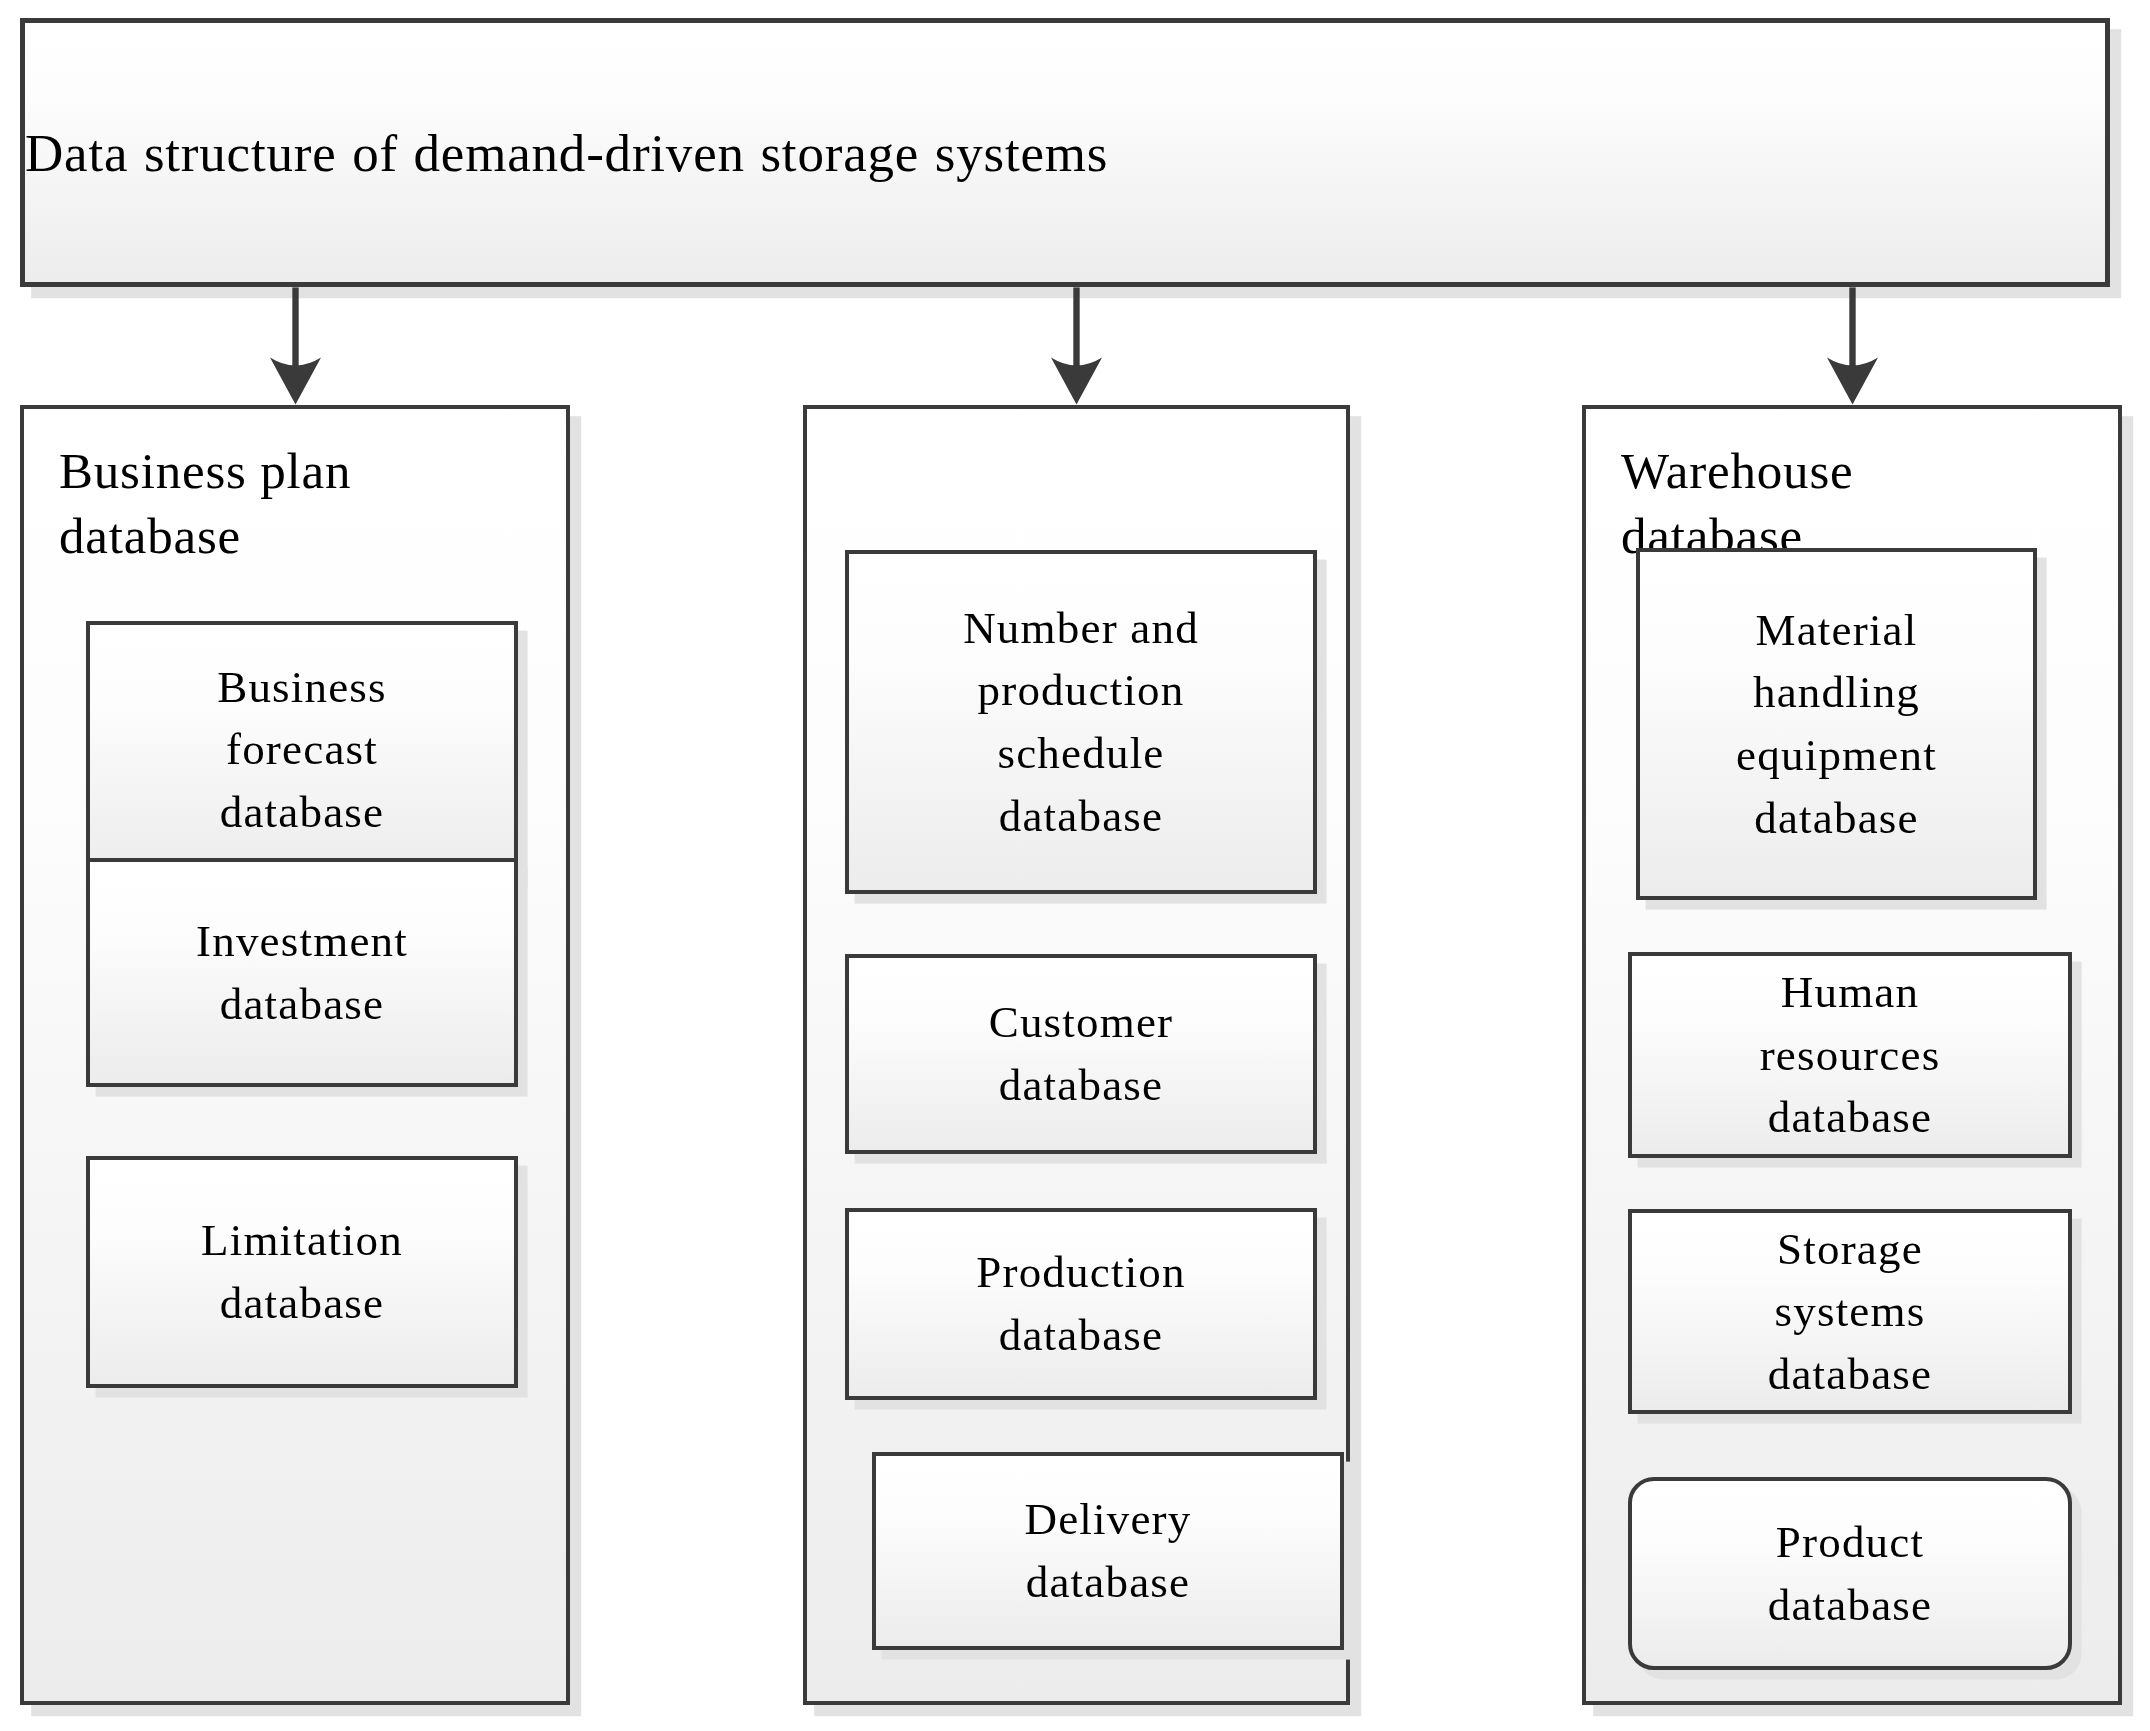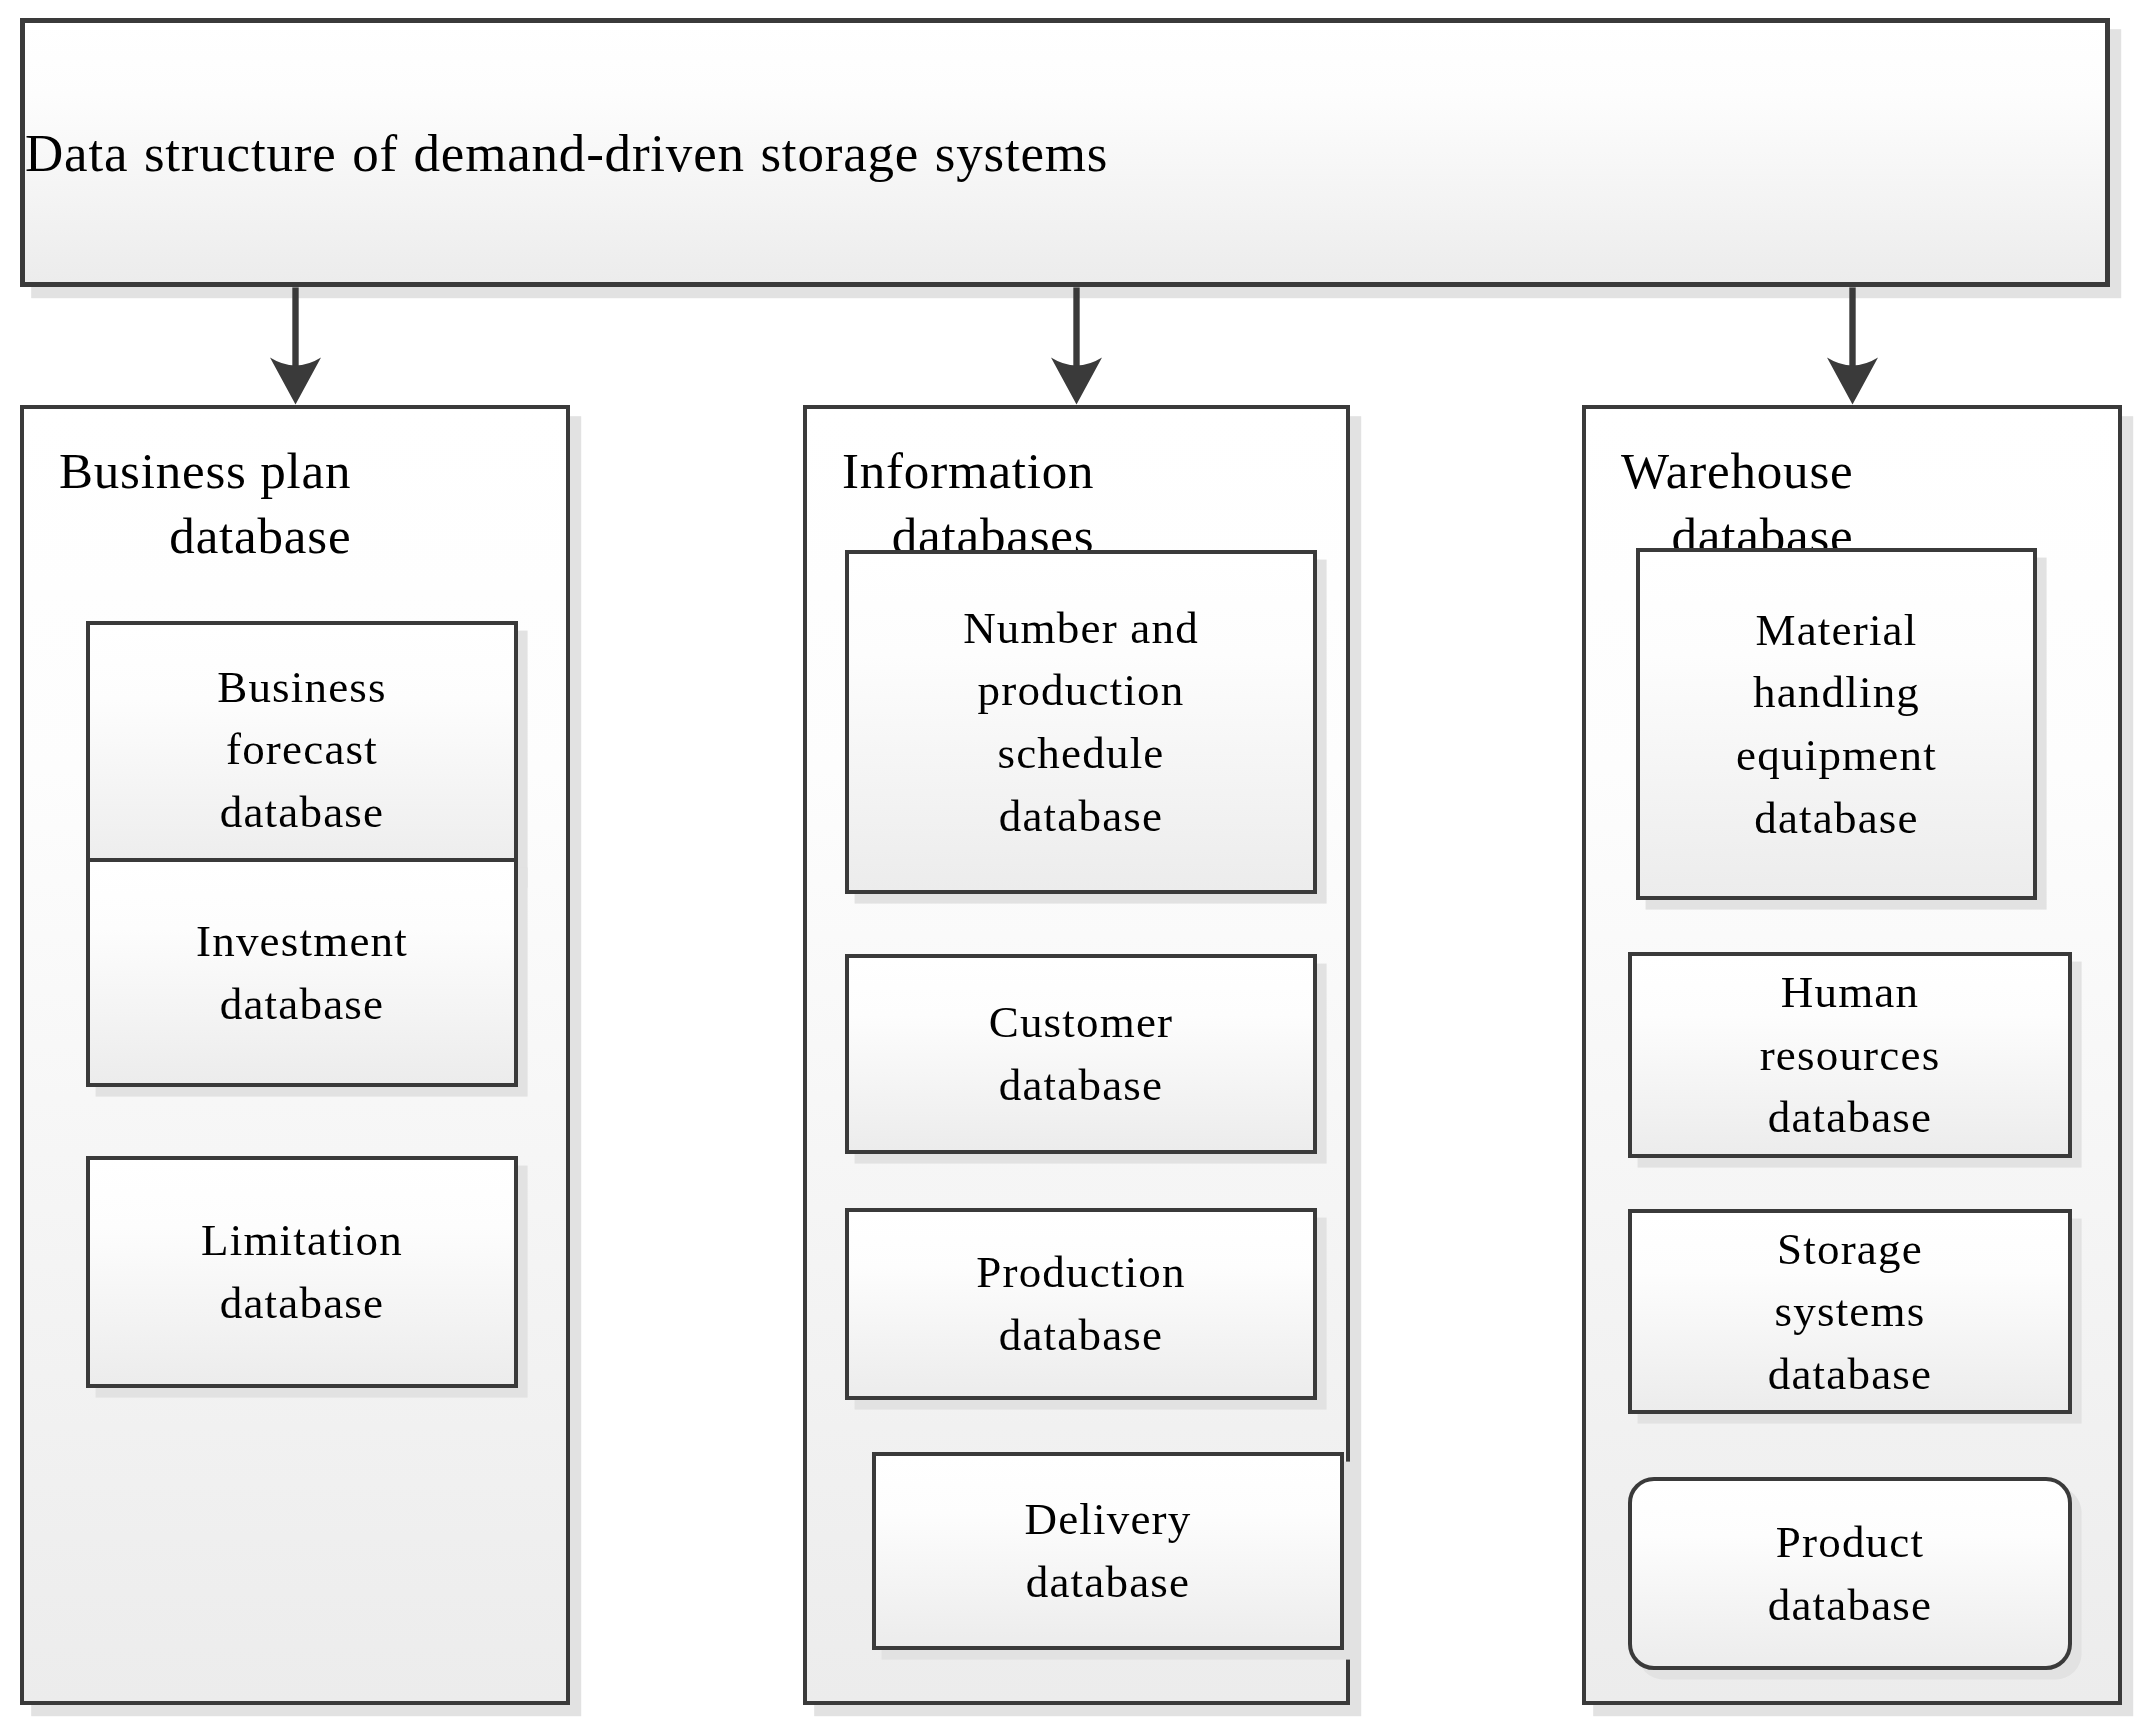--- a/index.html
+++ b/index.html
@@ -45,21 +45,21 @@
     top: 405px;
     height: 1300px;
   }
   .col-header {
     position: absolute;
     left: 35px; top: 30px;
     font-size: 51px;
     line-height: 1.28;
     letter-spacing: 0.8px;
     white-space: pre-line;
-    text-align: right;
+    text-align: left;
   }
   .node {
     position: absolute;
     box-sizing: border-box;
     border: 4px solid var(--border-color, #3a3a3a);
     background: linear-gradient(180deg, #ffffff 0%, #fdfdfd 30%, var(--fill-bottom, #ececec) 100%);
     box-shadow: 9.6px 9.6px 0 0 var(--shadow-color, #e2e2e2);
     display: flex;
     align-items: center;
     justify-content: center;
@@ -110,22 +110,20 @@
     <div class="node" style="left:62px; top:200px; width:432px; height:257px;margin-top:12px;">Business
 forecast
 database</div>
     <div class="node" style="left:62px; top:449px; width:432px; height:229px;">Investment
 database</div>
     <div class="node" style="left:62px; top:747px; width:432px; height:232px;">Limitation
 database</div>
   </div>
 
   <div class="vbox column" style="left:803px; width:547px;">
-    <div class="col-header">Information
-databases</div>
     <div class="node" style="left:38px; top:141px; width:472px; height:344px;">Number and
 production
 schedule
 database</div>
     <div class="node" style="left:38px; top:545px; width:472px; height:200px;">Customer
 database</div>
     <div class="node" style="left:38px; top:799px; width:472px; height:192px;">Production
 database</div>
     <div class="node" style="left:38px; top:1043px; width:472px; height:198px;margin-left:27px;">Delivery
 database</div>

